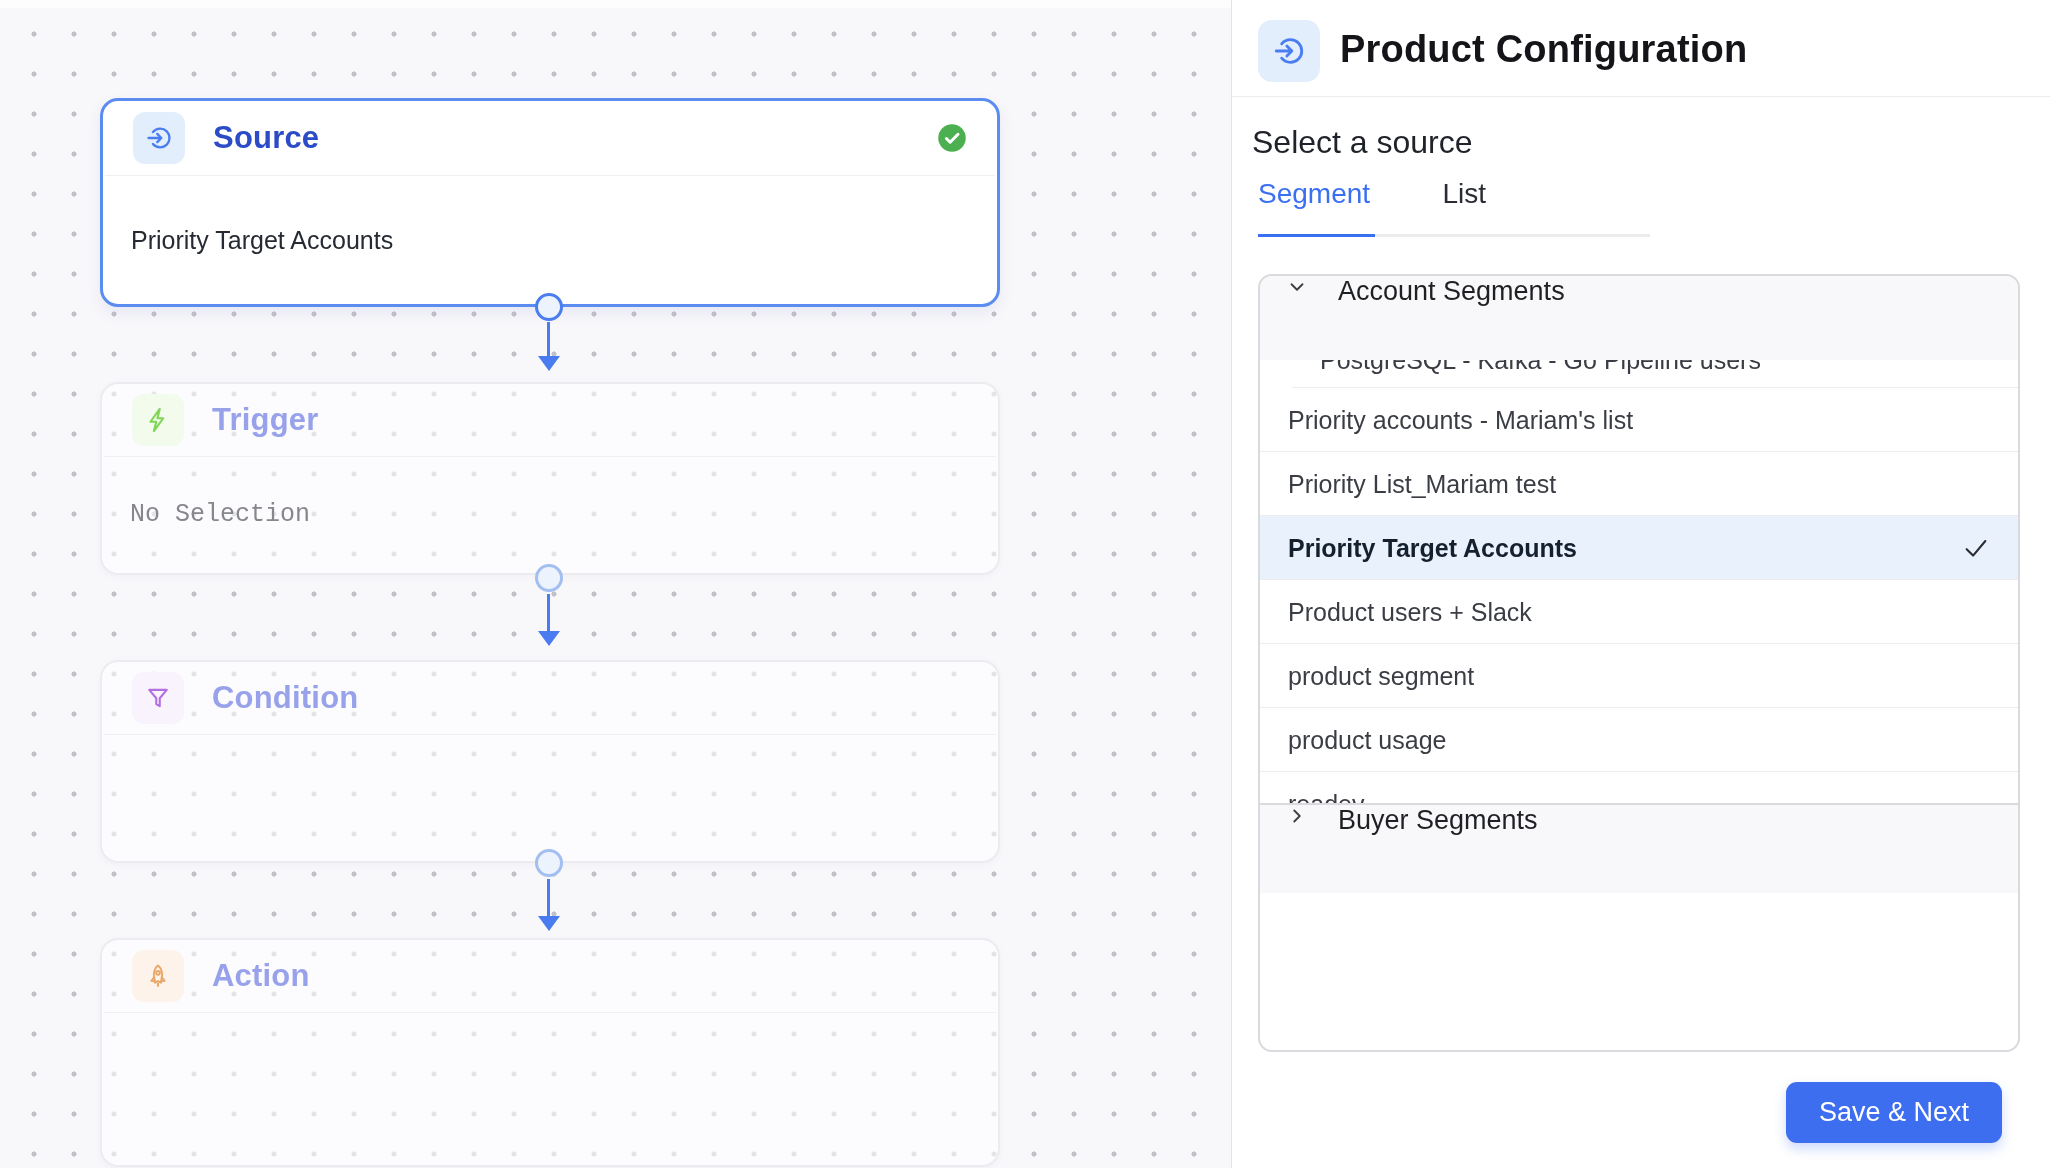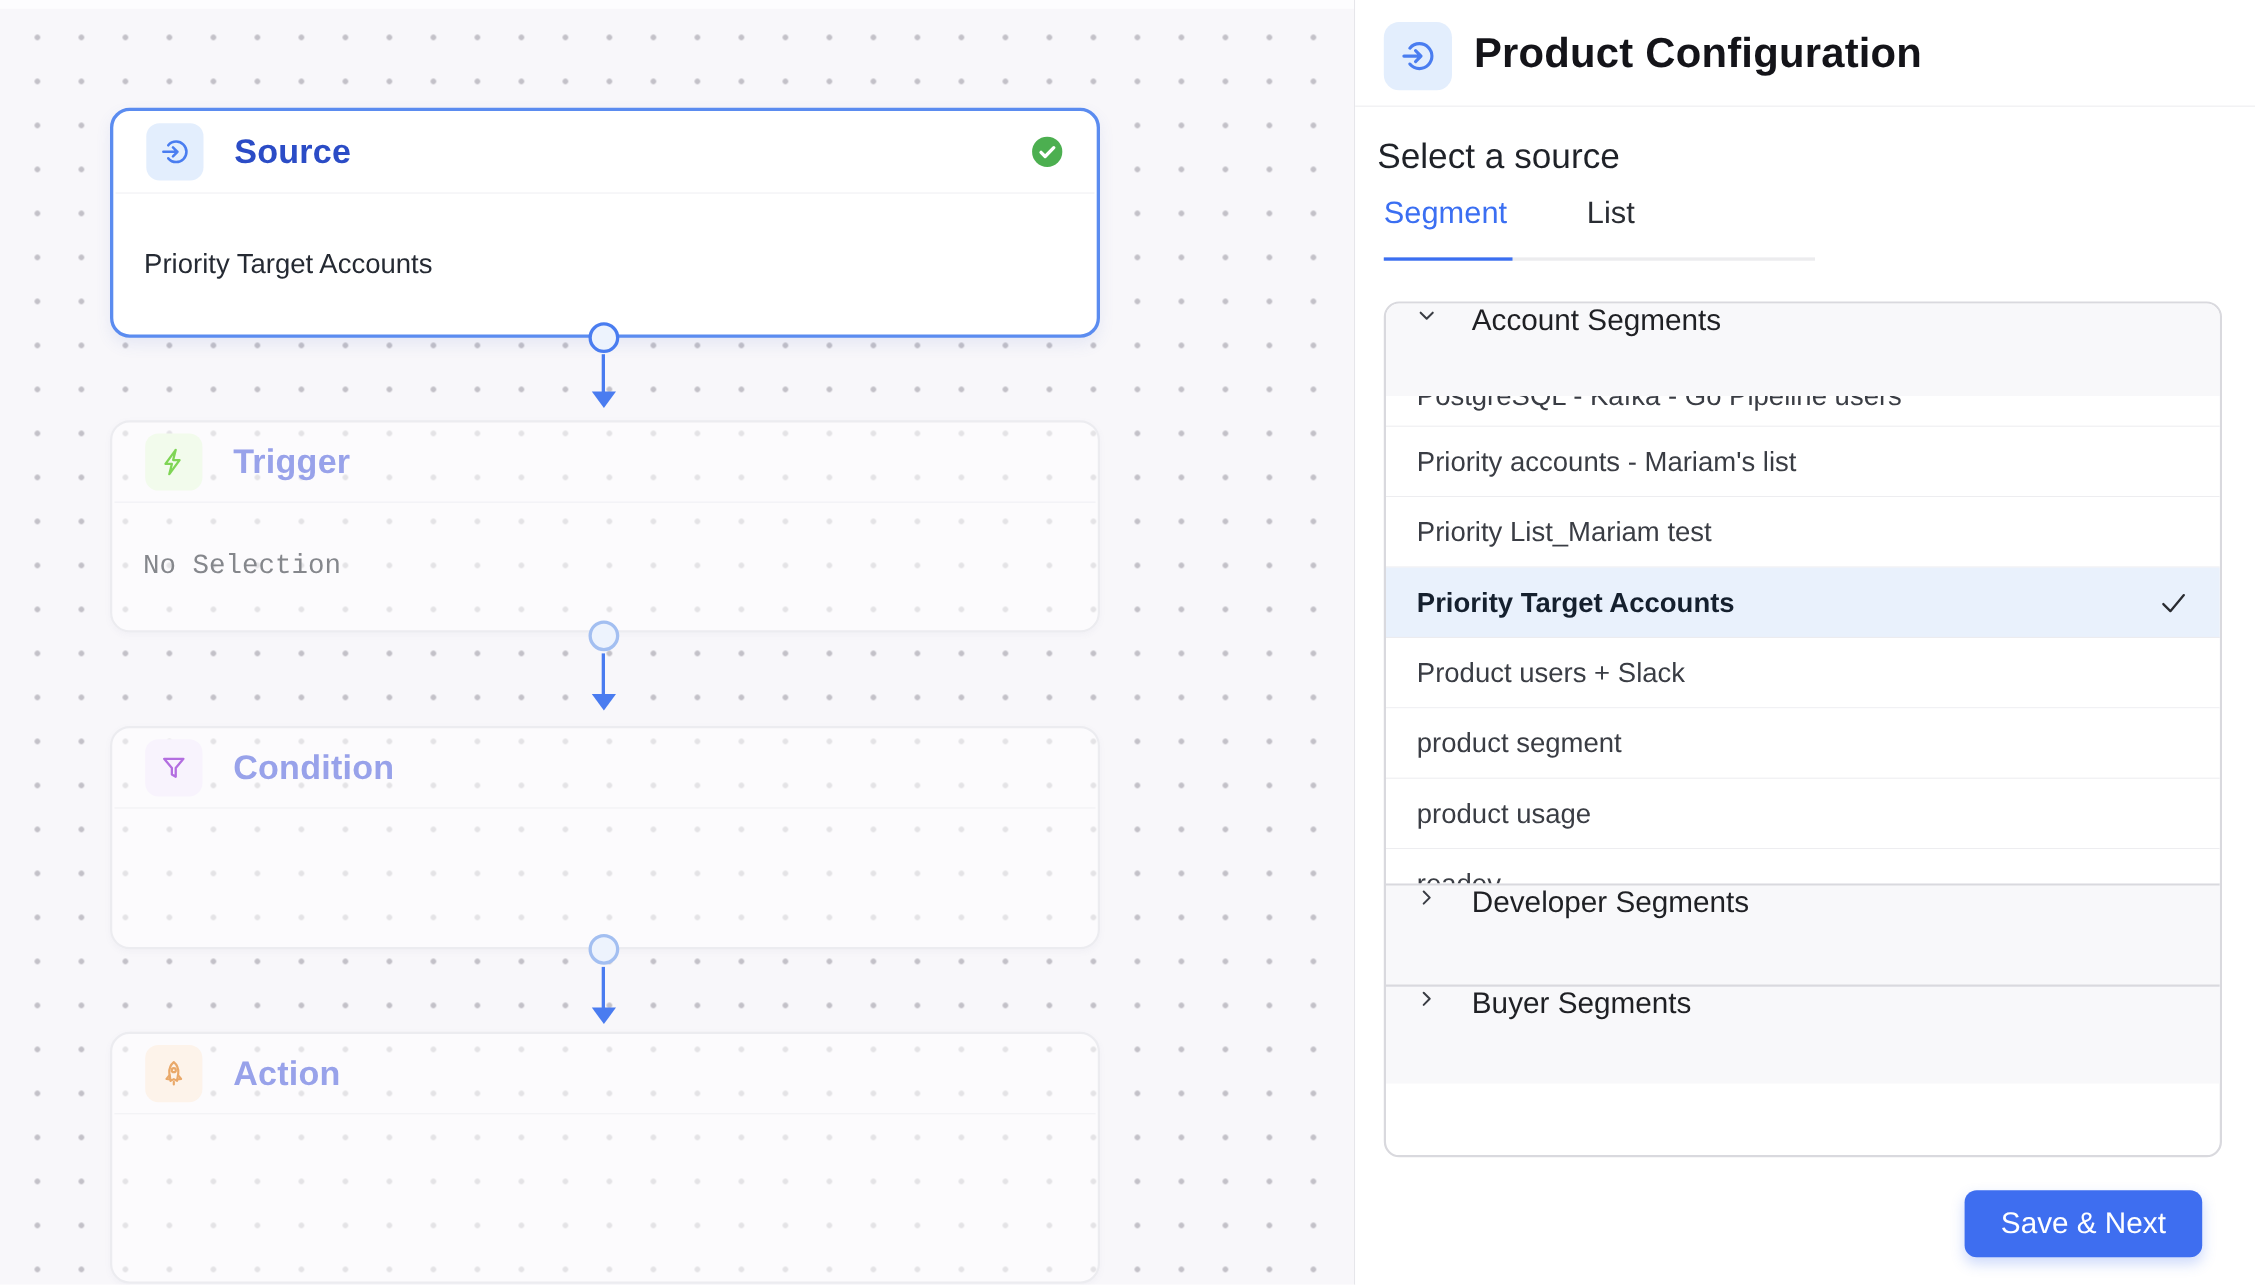--- a/index.html
+++ b/index.html
@@ -63,21 +63,21 @@
   .tab-indicator { position:absolute; left:0; top:0; width:117px; height:3px; background:#3b6ff2; }
 
   .listbox { position:absolute; left:26px; top:274px; width:762px; height:778px; border:2px solid #d9d9de; border-radius:14px; background:#ffffff; overflow:hidden; }
   .section-header { display:flex; align-items:flex-start; background:#f8f8fa; height:84px; padding:0 26px; cursor:pointer; }
   .section-header .chev { width:22px; height:22px; color:#3a3d44; flex:0 0 auto; margin-right:30px; }
   .section-label { font-size:27px; color:#1f2024; }
   .section-dev { height:92px; border-top:2px solid #d9d9de; }
   .section-buyer { height:90px; border-top:2px solid #d9d9de; }
 
   .seg-item { position:relative; height:64px; line-height:64px; padding:0 28px; font-size:25px; color:#3a3d44; border-bottom:1px solid #ececef; background:#ffffff; cursor:pointer; white-space:nowrap; overflow:hidden; }
-  .seg-item.clip-top { height:28px; }
+  .seg-item.clip-top { height:28px;margin-left:32px; }
   .seg-item.clip-top .seg-text { display:block; margin-top:-32px; }
   .seg-item.clip-bottom { height:31px; border-bottom:none; }
   .seg-item.selected { background:#e9f1fc; color:#15202e; font-weight:700; }
   .seg-check { position:absolute; right:28px; top:50%; transform:translateY(-50%); width:28px; height:28px; color:#2a2c31; }
 
   .save-btn { position:absolute; left:554px; top:1082px; width:216px; height:61px; background:#3e6ef0; color:#ffffff; font-size:27px; font-family:"Liberation Sans", sans-serif; border:none; border-radius:11px; cursor:pointer; box-shadow:0 6px 12px rgba(62,110,240,0.25); }
 
   svg { display:block; }
 </style>
 </head>
@@ -227,28 +227,20 @@
       <div class="seg-item">
         <span class="seg-text">product segment</span>
       </div>
       <div class="seg-item">
         <span class="seg-text">product usage</span>
       </div>
       <div class="seg-item clip-bottom">
         <span class="seg-text">readev</span>
       </div>
 
-      <div class="section-header section-dev">
-        <span class="chev">
-          <svg width="22" height="22" viewBox="0 0 24 24" fill="none" stroke="currentColor" stroke-width="2" stroke-linecap="round" stroke-linejoin="round">
-              <polyline points="9 6 15 12 9 18"></polyline>
-            </svg>
-        </span>
-        <span class="section-label">Developer Segments</span>
-      </div>
 
       <div class="section-header section-buyer">
         <span class="chev">
           <svg width="22" height="22" viewBox="0 0 24 24" fill="none" stroke="currentColor" stroke-width="2" stroke-linecap="round" stroke-linejoin="round">
               <polyline points="9 6 15 12 9 18"></polyline>
             </svg>
         </span>
         <span class="section-label">Buyer Segments</span>
       </div>
     </div>

